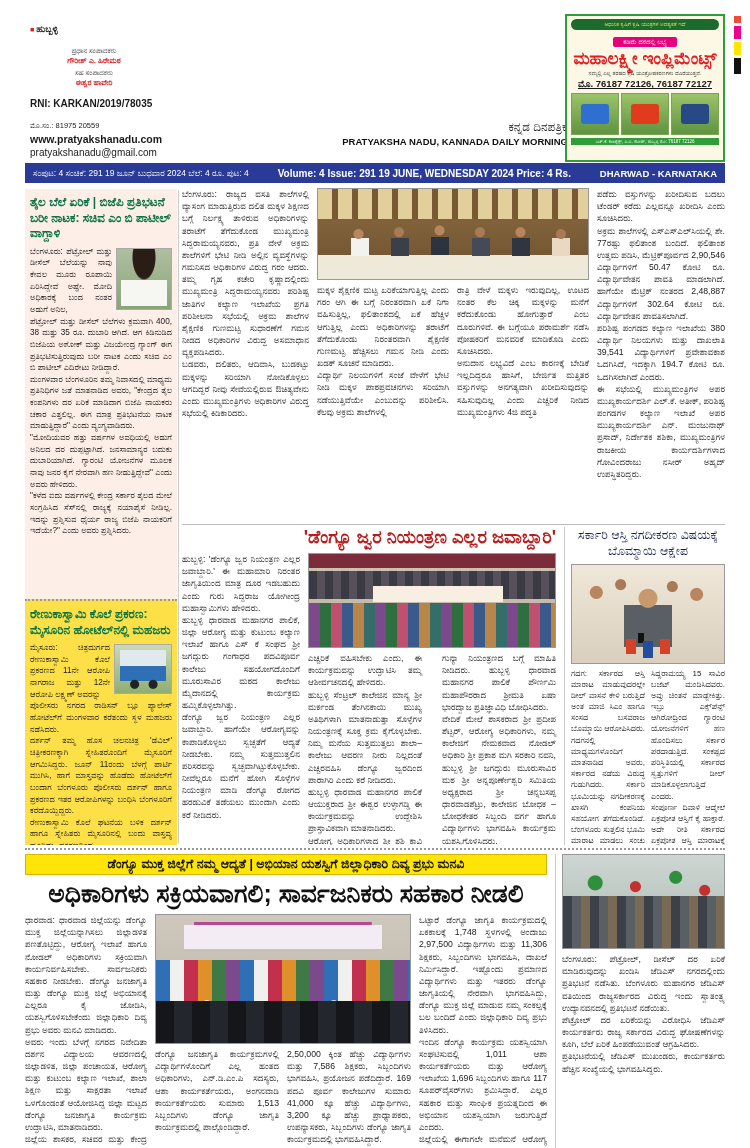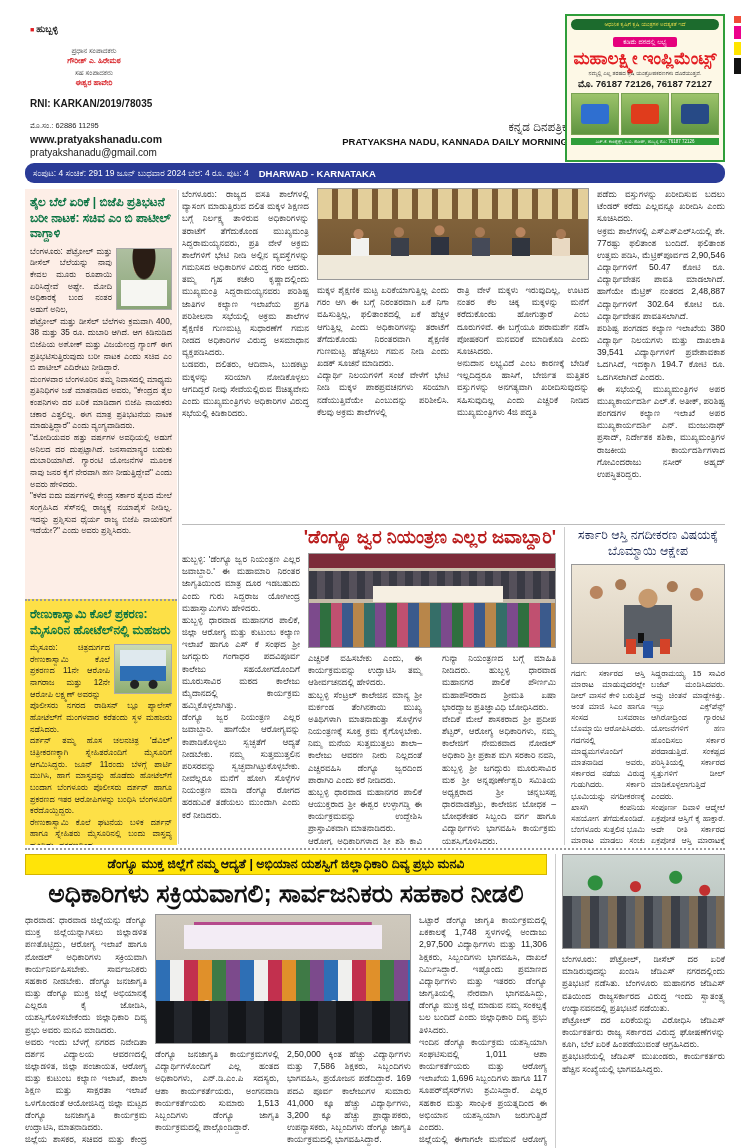--- a/index.html
+++ b/index.html
@@ -24,40 +24,40 @@
   .sub-kn { font-size:12px; color:#222; }
   .sub-en { font-size:9.5px; font-weight:bold; color:#111; margin-top:2px; }
 
   
   .ad { position:absolute; left:565px; top:14px; width:160px; height:148px; border:2px solid #2f9e3a;
         background:#fdf8e6; padding:3px 4px; text-align:center; }
   .ad-top { background:#1c6b2d; color:#ffe84d; font-size:5.5px; border-radius:6px; padding:2px 2px; }
   .ad-ribbon { display:inline-block; background:#e5007d; color:#fff; font-size:6.5px; padding:1px 10px; border-radius:2px; margin-top:2px; }
   .ad-title { color:#e21c21; font-weight:bold; font-size:17px; margin-top:1px; }
   .ad-line { font-size:5.5px; color:#222; margin-top:1px; }
-  .ad-phone { font-size:9.5px; font-weight:bold; margin-top:1px; }
+  .ad-phone { font-size:9.5px; font-weight:bold; margin-top:1px;text-decoration:underline; }
   .ad-pics { display:flex; gap:2px; margin-top:3px; }
   .ad-pic { flex:1; height:42px; background:linear-gradient(#9cc36a,#5f9440); position:relative; border:1px solid #7aa353; }
   .ad-pic::after { content:""; position:absolute; left:20%; top:25%; width:60%; height:50%; border-radius:3px; }
   .pic-blue::after  { background:#2f6fd0; }
   .pic-red::after   { background:#e03c1c; }
   .pic-navy::after  { background:#274a86; }
   .ad-bottom { background:#2f9e3a; color:#fff; font-size:4.5px; margin-top:3px; padding:1px; }
 
   
   .calib { position:absolute; right:9px; top:16px; width:7px; }
   .calib div { width:7px; margin-bottom:3px; }
   .cal-red { height:7px; background:#f04a38; }
   .cal-mag { height:13px; background:#ec008c; }
   .cal-yel { height:13px; background:#ffe400; }
   .cal-blk { height:16px; background:#121212; }
 
   
   .infobar { position:absolute; left:25px; top:163px; width:700px; height:20px; background:#2a3b97;
-             color:#fff; display:flex; align-items:center; padding:0 8px; gap:10px;border-radius:9px; }
+             color:#fff; display:flex; align-items:center; padding:0 8px; gap:10px; }
   .info-kn { font-size:8.5px; white-space:nowrap; }
   .info-en { font-size:10px; font-weight:bold; flex:1; text-align:center; white-space:nowrap; }
   .info-region { font-size:9.5px; font-weight:bold; white-space:nowrap; }
 
   
   .vline { position:absolute; left:178px; top:190px; height:654px; border-left:1px solid #ccc; }
   .sidebar { position:absolute; left:25px; top:189px; width:152px; height:656px; }
   .side-a { background:#fdeee7; padding:6px 5px; height:410px; overflow:hidden; }
   .side-b { background:#fde047; padding:6px 5px; height:246px; overflow:hidden; border-top:2px dotted #999; }
   .side-h { color:#0a7342; font-size:12px; line-height:1.3; font-weight:bold; margin-bottom:4px; }
@@ -171,21 +171,21 @@
 <div class="page">
 
   <div class="city-tag">ಹುಬ್ಬಳ್ಳಿ</div>
 
   <div class="pub-info">
     <div class="ed-label">ಪ್ರಧಾನ ಸಂಪಾದಕರು</div>
     <div class="ed-name">ಗೌರೀಶ್ ಎ. ಹಿರೇಮಠ</div>
     <div class="ed-label">ಸಹ ಸಂಪಾದಕರು</div>
     <div class="ed-name">ಈಶ್ವರ ಹಾವೇರಿ</div>
     <div class="rni">RNI: KARKAN/2019/78035</div>
-    <div class="phone">ಮೊ.ಸಂ.: 62886 11295</div>
+    <div class="phone">ಮೊ.ಸಂ.: 81975 20559</div>
     <div class="web">www.pratyakshanadu.com</div>
     <div class="mail">pratyakshanadu@gmail.com</div>
   </div>
 
   <div class="masthead-sub">
     <div class="sub-kn">ಕನ್ನಡ ದಿನಪತ್ರಿಕೆ</div>
     <div class="sub-en">PRATYAKSHA NADU, KANNADA DAILY MORNING</div>
   </div>
 
   <div class="ad">
@@ -204,20 +204,21 @@
 
   <div class="calib">
     <div class="cal-red"></div>
     <div class="cal-mag"></div>
     <div class="cal-yel"></div>
     <div class="cal-blk"></div>
   </div>
 
   <div class="infobar">
     <span class="info-kn">ಸಂಪುಟ: 4   ಸಂಚಿಕೆ: 291   19 ಜೂನ್ ಬುಧವಾರ 2024   ಬೆಲೆ: 4 ರೂ.   ಪುಟ: 4</span>
+    <span class="info-en">Volume: 4    Issue: 291   19 JUNE, WEDNESDAY 2024   Price: 4 Rs.</span>
     <span class="info-region">DHARWAD - KARNATAKA</span>
   </div>
 
   <div class="vline"></div>
 
   <aside class="sidebar">
     <article class="side-a">
       <div class="side-h">ತೈಲ ಬೆಲೆ ಏರಿಕೆ | ಬಿಜೆಪಿ ಪ್ರತಿಭಟನೆ ಬರೀ ನಾಟಕ: ಸಚಿವ ಎಂ ಬಿ ಪಾಟೀಲ್ ವಾಗ್ದಾಳಿ</div>
       <div class="portrait"></div>
       <div class="side-body">ಬೆಂಗಳೂರು: ಪೆಟ್ರೋಲ್ ಮತ್ತು ಡೀಸೆಲ್ ಬೆಲೆಯನ್ನು ನಾವು ಕೇವಲ ಮೂರು ರೂಪಾಯಿ ಏರಿಸಿದ್ದೇವೆ ಅಷ್ಟೇ. ಮೋದಿ ಅಧಿಕಾರಕ್ಕೆ ಬಂದ ನಂತರ ಅಡುಗೆ ಅನಿಲ,

